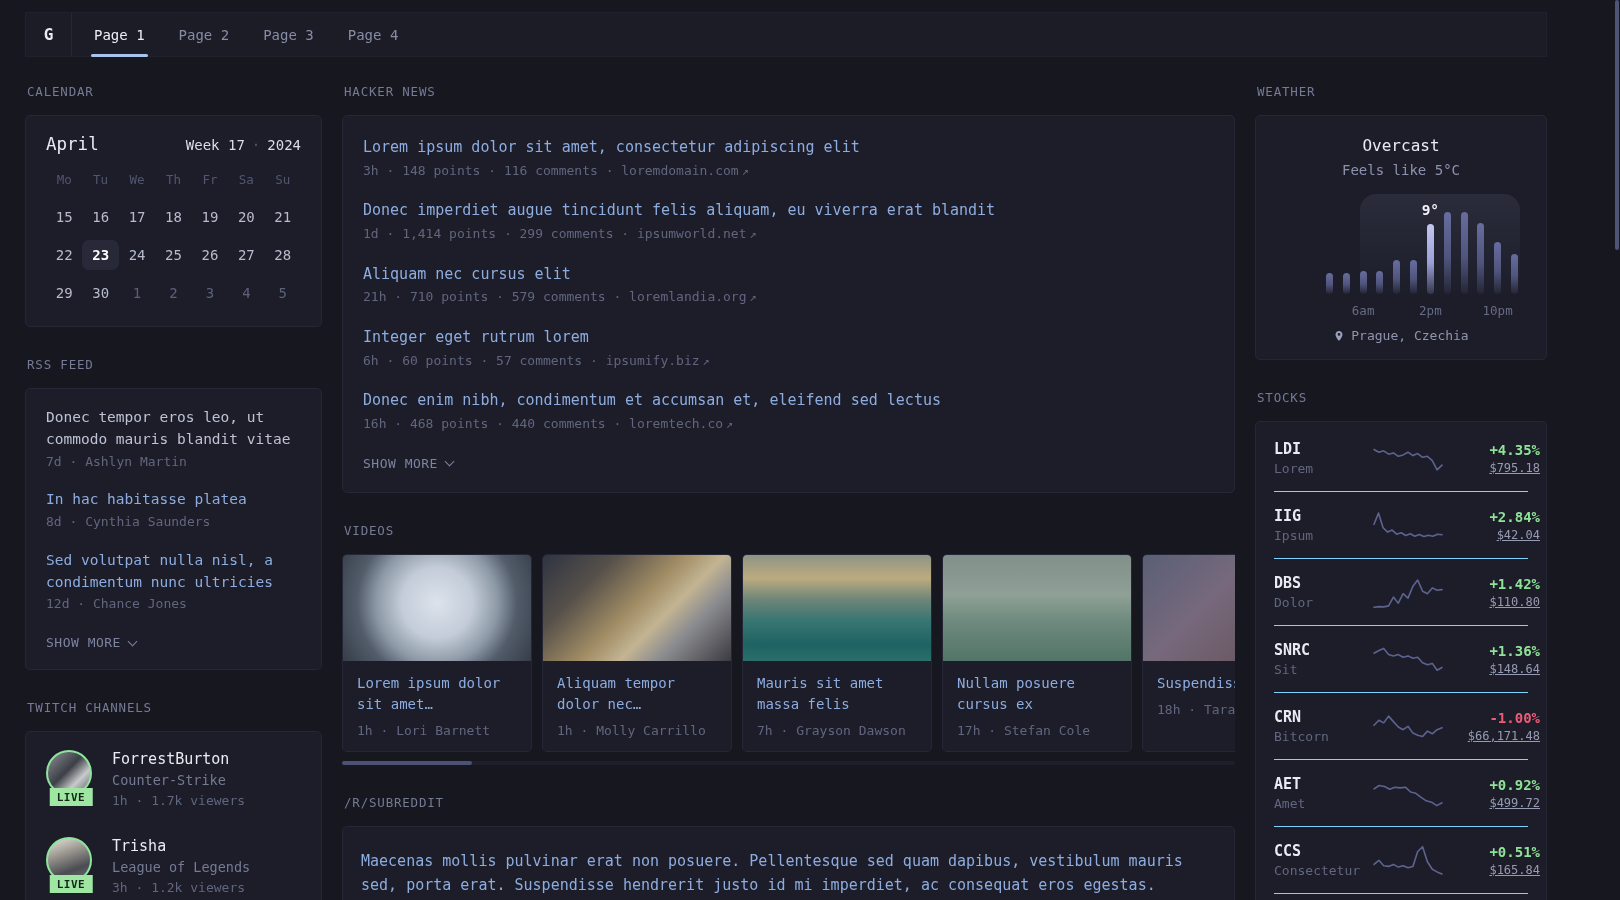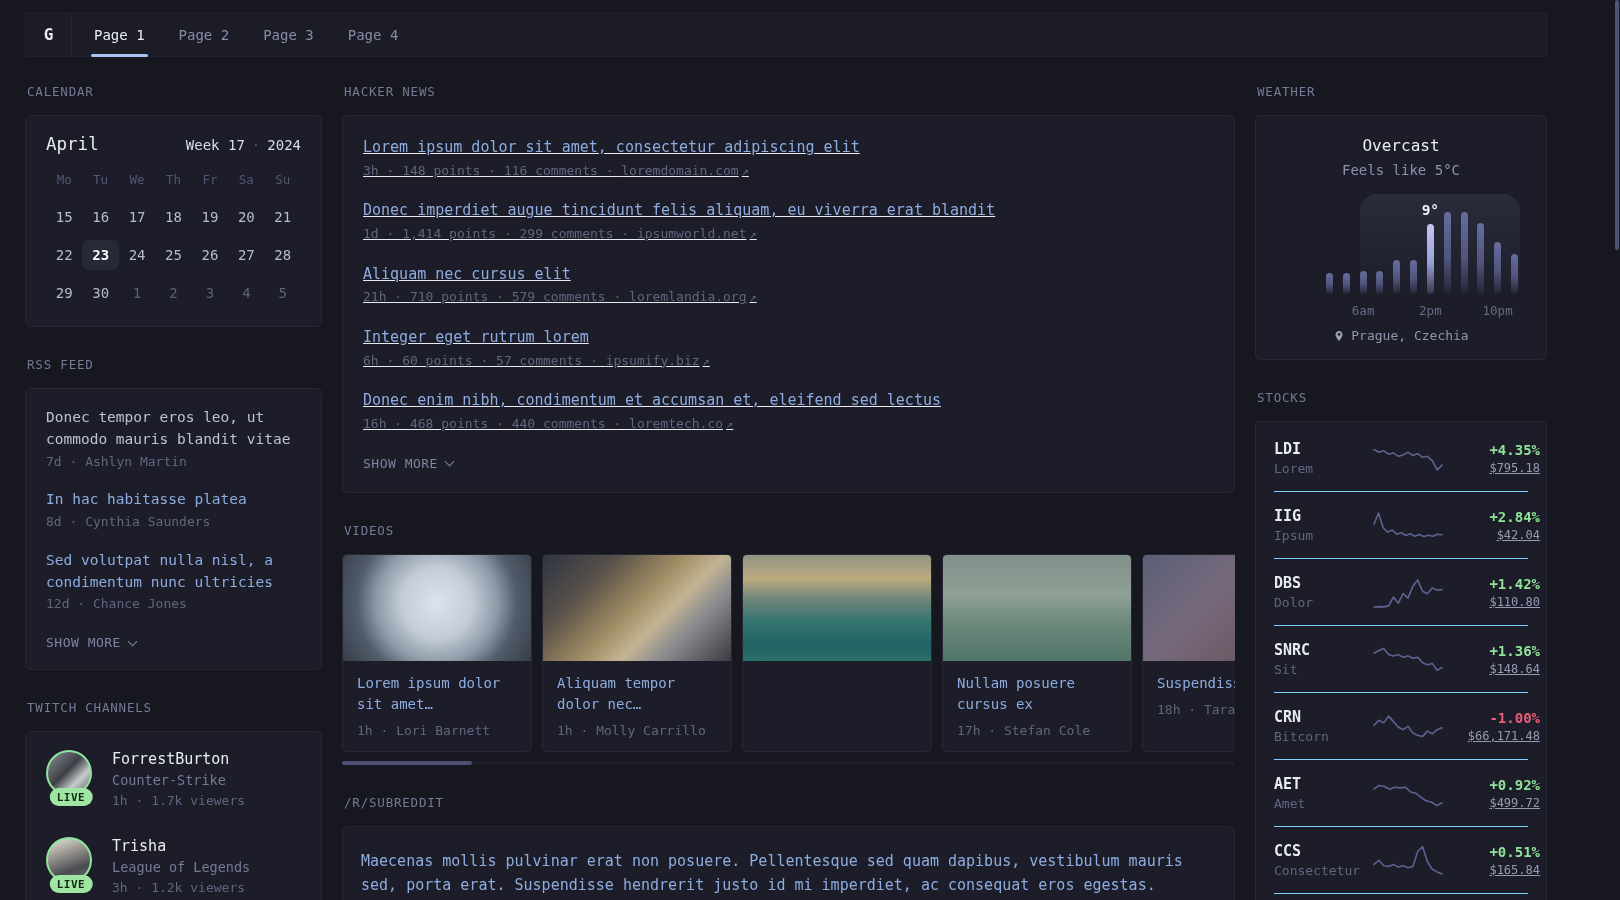--- a/index.html
+++ b/index.html
@@ -50,27 +50,27 @@
   .feed-title.visited{color:var(--visited);}
   .feed-item .meta{margin-top:2px;}
 
   
   .tw-row{display:flex;gap:16px;margin-bottom:26px;align-items:flex-start;}
   .tw-av-wrap{position:relative;width:50px;flex:none;margin-bottom:8px;}
   .tw-avatar{width:46px;height:46px;border-radius:50%;border:2px solid #565c86;}
   .tw-avatar.live{border-color:#8fe49b;}
   .av-0{background:linear-gradient(135deg,#8d9097 0%,#3c3f46 45%,#c8cacd 70%,#55585e 100%);}
   .av-1{background:linear-gradient(160deg,#e6e4df 0%,#9b9790 35%,#4a4c52 70%,#6d7076 100%);}
-  .live-badge{position:absolute;left:50%;transform:translateX(-50%);bottom:-10px;background:#9ee6a1;color:#17241a;font-size:11px;font-weight:bold;letter-spacing:.5px;padding:2.5px 7px;border-radius:9px;}
+  .live-badge{position:absolute;left:50%;transform:translateX(-50%);bottom:-10px;background:#9ee6a1;color:#17241a;font-size:11px;font-weight:bold;letter-spacing:.5px;padding:2.5px 7px;border-radius:0;}
   .tw-name{font-size:15px;color:var(--text);cursor:pointer;}
   .tw-cat{font-size:13.5px;color:#757a95;margin-top:4px;}
   .tw-row .meta{margin-top:4px;}
 
   
-  .hn-item{margin-bottom:19px;text-decoration:underline;}
+  .hn-item{margin-bottom:19px;}
   .hn-title{font-size:15px;line-height:1.5;color:var(--link);cursor:pointer;margin-bottom:3px;}
   .dom{cursor:pointer;}
   .ext{font-size:12px;margin-left:3px;}
 
   
   .video-strip{display:flex;gap:10px;overflow:hidden;}
   .video-card{width:190px;flex:none;background:var(--card);border:1px solid var(--border);border-radius:5px;overflow:hidden;cursor:pointer;}
   .v-thumb{height:106px;width:100%;}
   .t-0{background:radial-gradient(circle at 50% 45%,#dce3ec 0%,#c3ccd8 32%,#8d98a6 55%,#525c6a 72%,#363d49 100%);}
   .t-1{background:linear-gradient(135deg,#2e3442 0%,#57504a 25%,#a08c64 48%,#c3b493 62%,#8b8c90 75%,#3c3a42 100%);}
@@ -279,20 +279,24 @@
           </div>
           <div class="video-card">
             <div class="v-thumb t-1"></div>
             <div class="v-body">
               <div class="v-title">Aliquam tempor dolor nec pharetra…</div>
               <div class="v-meta">1h · Molly Carrillo</div>
             </div>
           </div>
           <div class="video-card">
             <div class="v-thumb t-2"></div>
+            <div class="v-body">
+              <div class="v-title">Mauris sit amet massa felis</div>
+              <div class="v-meta">7h · Grayson Dawson</div>
+            </div>
           </div>
           <div class="video-card">
             <div class="v-thumb t-3"></div>
             <div class="v-body">
               <div class="v-title">Nullam posuere cursus ex</div>
               <div class="v-meta">17h · Stefan Cole</div>
             </div>
           </div>
           <div class="video-card">
             <div class="v-thumb t-4"></div>

